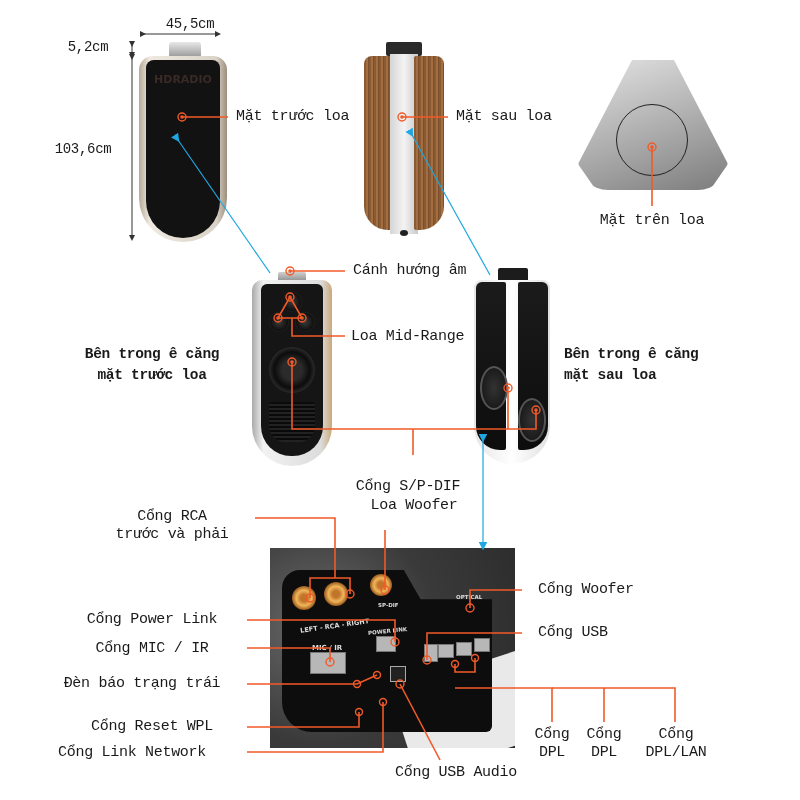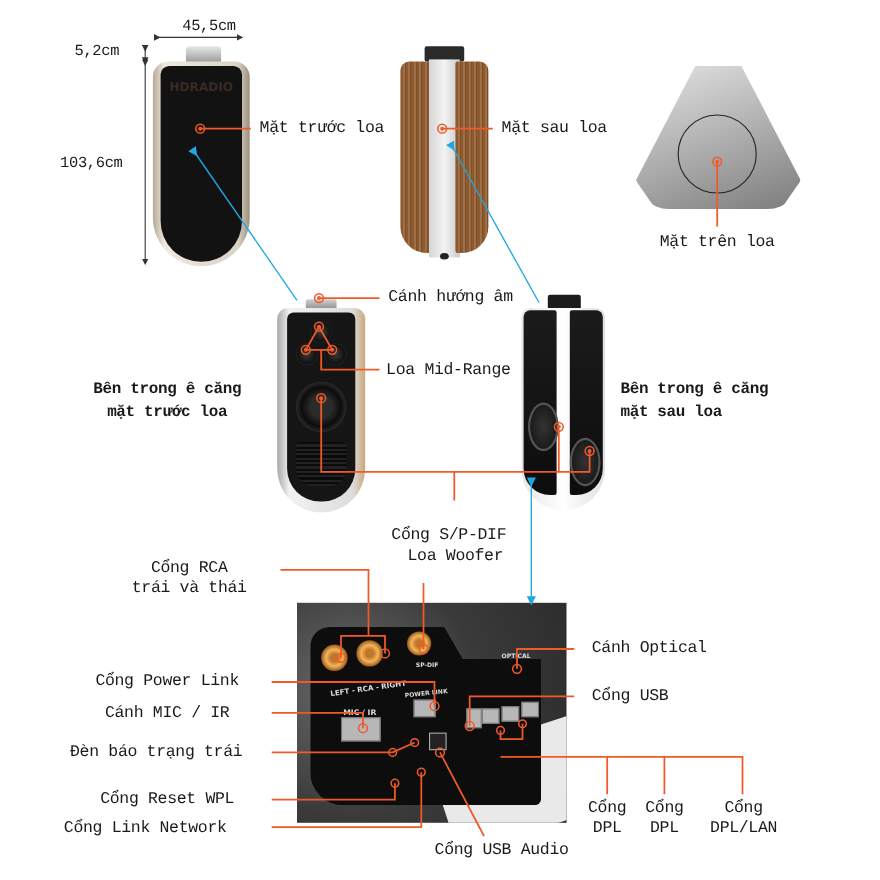--- a/index.html
+++ b/index.html
@@ -227,28 +227,28 @@
 <div class="lbl c" style="left:362px;top:461px;width:104px;margin-top:36px;">Loa Woofer</div>
 
 <div class="lbl r bold" style="left:60px;top:344px;width:184px;">Bên trong ê căng</div>
 <div class="lbl r bold" style="left:60px;top:365px;width:184px;">mặt trước loa</div>
 <div class="lbl bold" style="left:564px;top:344px;">Bên trong ê căng</div>
 <div class="lbl bold" style="left:564px;top:365px;">mặt sau loa</div>
 
 <div class="lbl c" style="left:346px;top:478px;width:124px;">Cổng S/P-DIF</div>
 
 <div class="lbl r" style="left:100px;top:508px;width:144px;">Cổng RCA</div>
-<div class="lbl r" style="left:100px;top:526px;width:144px;">trái và thái</div>
+<div class="lbl r" style="left:100px;top:526px;width:144px;">trước và phải</div>
 <div class="lbl r" style="left:60px;top:611px;width:184px;">Cổng Power Link</div>
-<div class="lbl r" style="left:60px;top:640px;width:184px;">Cánh MIC / IR</div>
+<div class="lbl r" style="left:60px;top:640px;width:184px;">Cổng MIC / IR</div>
 <div class="lbl r" style="left:40px;top:675px;width:204px;">Đèn báo trạng trái</div>
 <div class="lbl r" style="left:60px;top:718px;width:184px;">Cổng Reset WPL</div>
 <div class="lbl r" style="left:20px;top:744px;width:224px;">Cổng Link Network</div>
 
-<div class="lbl" style="left:538px;top:581px;">Cánh Optical</div>
+<div class="lbl" style="left:538px;top:581px;">Cổng Woofer</div>
 <div class="lbl" style="left:538px;top:624px;">Cổng USB</div>
 
 <div class="lbl c" style="left:522px;top:726px;width:60px;">Cổng</div>
 <div class="lbl c" style="left:522px;top:744px;width:60px;">DPL</div>
 <div class="lbl c" style="left:574px;top:726px;width:60px;">Cổng</div>
 <div class="lbl c" style="left:574px;top:744px;width:60px;">DPL</div>
 <div class="lbl c" style="left:636px;top:726px;width:80px;">Cổng</div>
 <div class="lbl c" style="left:636px;top:744px;width:80px;">DPL/LAN</div>
 
 <div class="lbl c" style="left:386px;top:764px;width:140px;">Cổng USB Audio</div>

